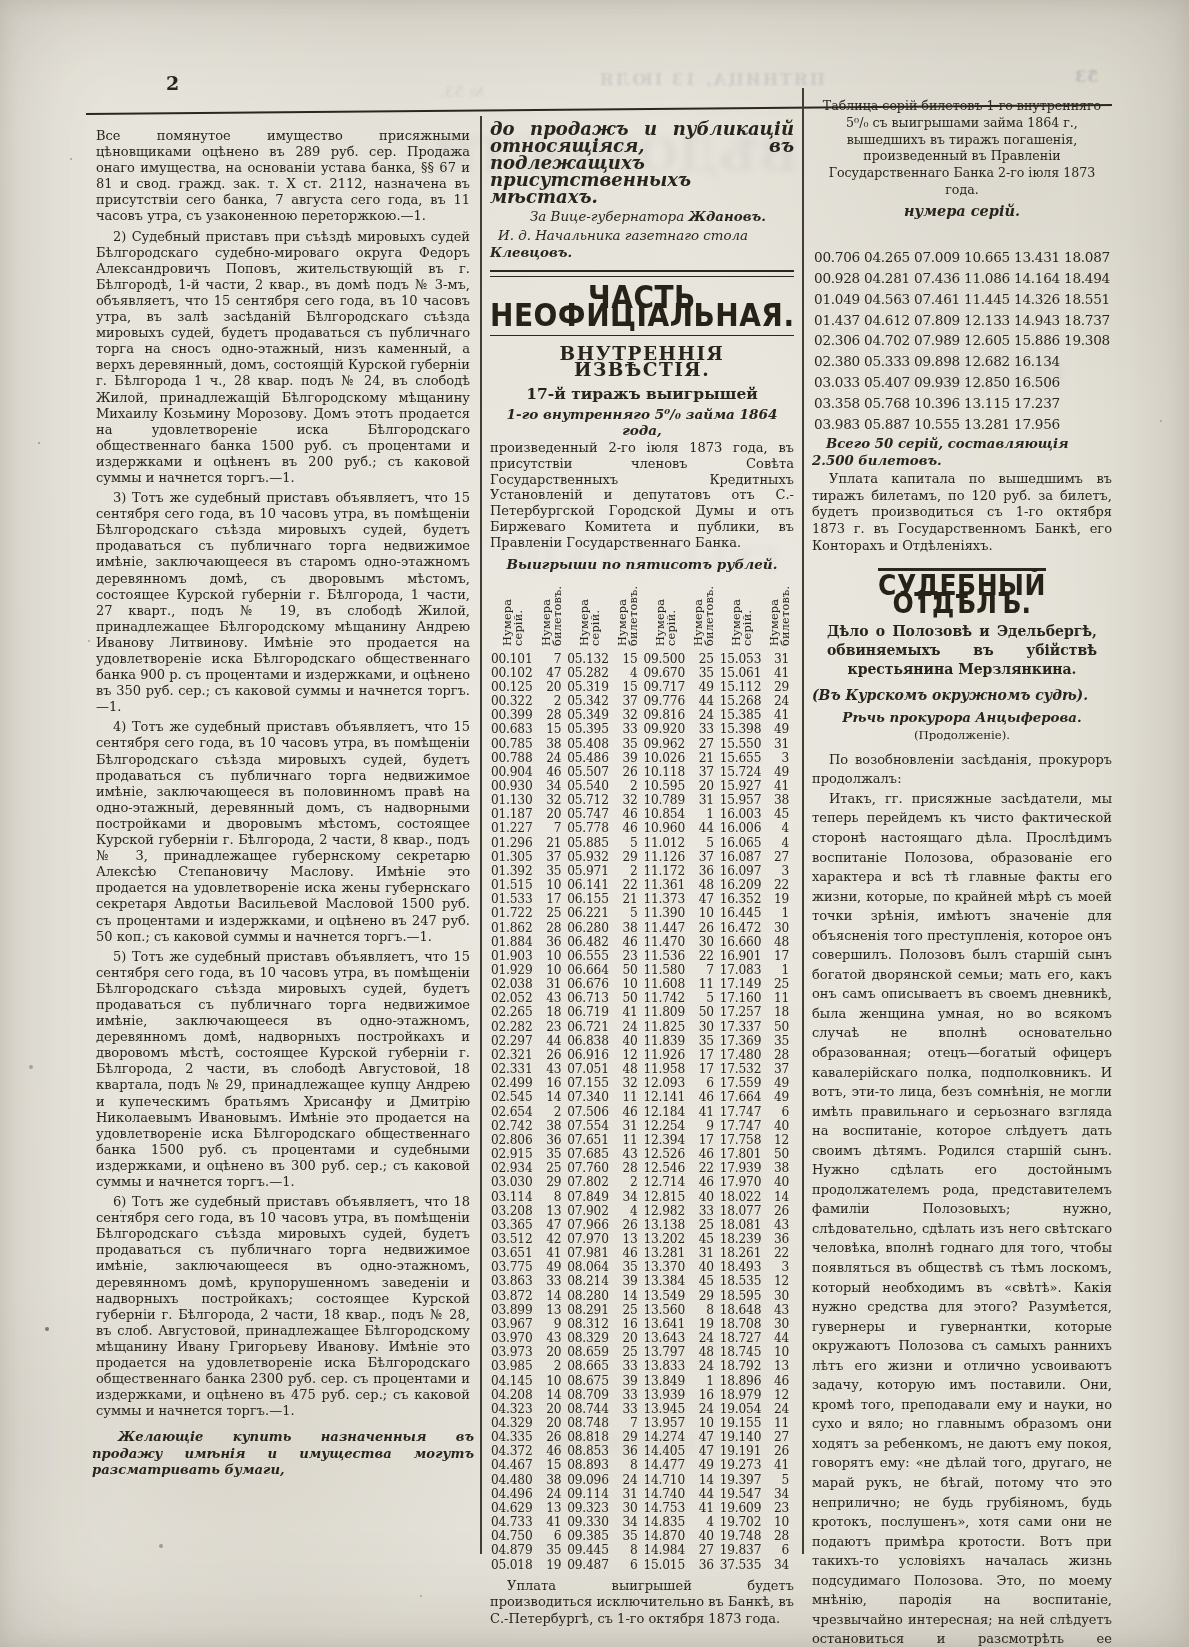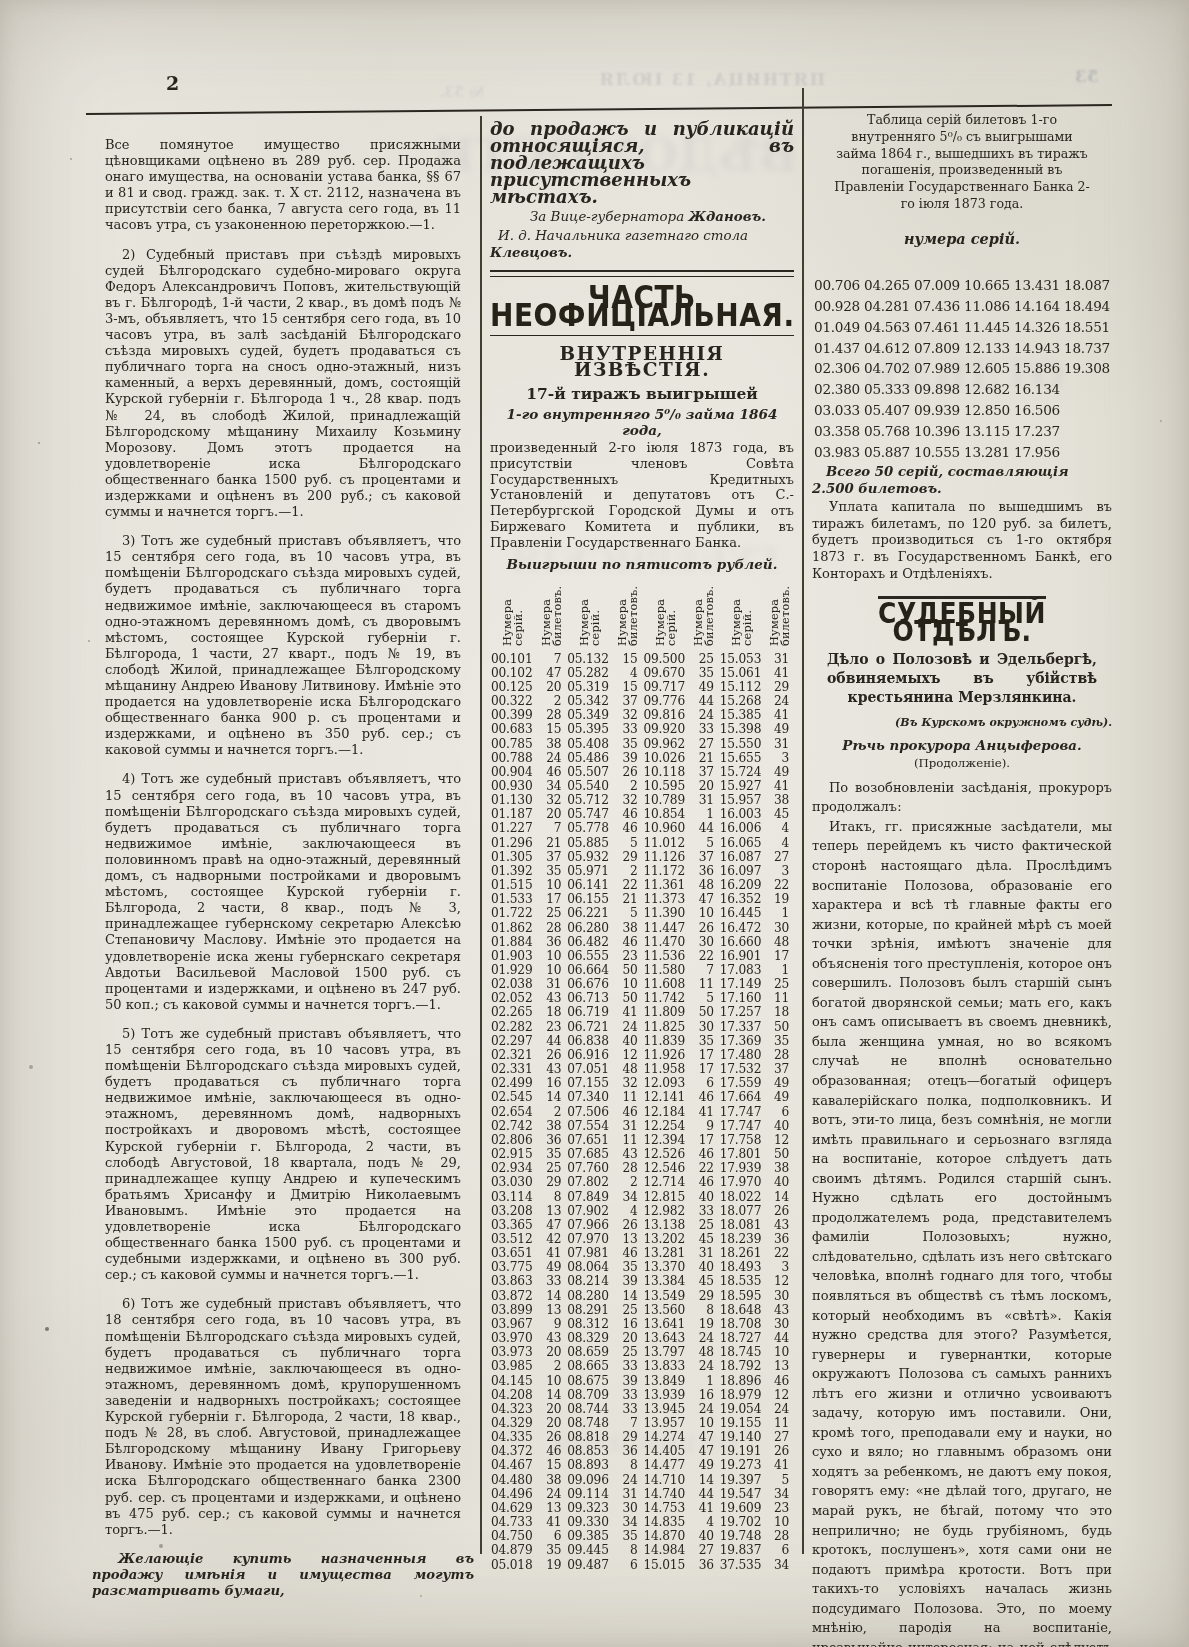--- a/index.html
+++ b/index.html
@@ -30,21 +30,21 @@
     420px 1595px 0 0 rgba(45,40,30,.3), 70px 158px 0 0 rgba(45,40,30,.35),
     1160px 420px 0 0 rgba(45,40,30,.3), 30px 1066px 0 1px rgba(45,40,30,.3);}
   
   .page-number{position:absolute;top:72px;left:166px;font-size:19px;font-weight:bold;}
   .top-rule{position:absolute;top:113px;left:86px;width:1026px;height:2.4px;background:#2b261f;
     transform:rotate(-0.5deg);transform-origin:left center;}
   .vrule-1{position:absolute;top:116px;left:480px;width:1.6px;height:1438px;background:#433d32;}
   .vrule-2{position:absolute;top:88px;left:802px;width:1.6px;height:1466px;background:#433d32;}
   
   .col1{position:absolute;top:124px;left:92px;width:382px;font-size:13px;line-height:16.1px;text-align:justify;}
-  .col1 p.para{margin:13px;text-indent:17px;}
+  .col1 p.para{margin:4px;text-indent:17px;}
   .col1 p.para:first-child{text-indent:0;}
   .col1 .closing{margin:10px 0 0;text-indent:26px;font-style:italic;font-weight:bold;font-size:13.2px;}
   
   .col2{position:absolute;top:120px;left:490px;width:304px;font-size:13px;line-height:16px;}
   .col2 .cont{margin:0;font-style:italic;font-weight:bold;text-align:justify;font-size:18px;line-height:17px;}
   .sig{margin:3px 0 0;font-style:italic;font-size:13.4px;}
   .sig .nm{font-weight:bold;}
   .sig1{text-indent:40px;}
   .sig2{text-indent:8px;}
   .double-rule{margin:9px 0 0;border-top:2.6px solid #2b261f;border-bottom:1.2px solid #2b261f;height:4px;}
@@ -59,31 +59,31 @@
   table.lottery{border-collapse:collapse;width:100%;table-layout:fixed;}
   table.lottery th{vertical-align:bottom;padding:0 0 2px 0;}
   table.lottery th span{display:inline-block;writing-mode:vertical-rl;transform:rotate(180deg);
     font-weight:normal;font-size:11.3px;line-height:11px;max-height:72px;letter-spacing:.2px;text-align:left;}
   table.lottery td{padding:0;font-size:12.2px;line-height:14.15px;letter-spacing:-.2px;white-space:nowrap;}
   table.lottery td:nth-child(odd){text-align:left;padding-left:1px;}
   table.lottery td:nth-child(even){text-align:right;padding-right:5px;}
   .payment{margin:6px 0 0;text-align:justify;text-indent:17px;line-height:16.4px;}
   
   .col3{position:absolute;top:94px;left:812px;width:300px;font-size:13px;line-height:16.4px;}
-  .series-title{margin:18px;text-align:center;font-size:12.6px;line-height:16.8px;}
+  .series-title{margin:4px;text-align:center;font-size:12.6px;line-height:16.8px;}
   .series-cap{margin:3px 0 1px;font-style:italic;font-weight:bold;text-align:center;font-size:14.5px;}
   table.series{border-collapse:collapse;width:100%;table-layout:fixed;margin-top:28px;}
   table.series td{padding:0;font-size:13.6px;line-height:20.8px;letter-spacing:-.3px;text-align:center;white-space:nowrap;}
   .total-line{margin:2px 0 0;font-style:italic;font-weight:bold;text-indent:14px;font-size:13.3px;}
   .capital{margin:2px 0 0;text-align:justify;text-indent:17px;line-height:16.6px;}
   .short-rule{width:168px;height:2.6px;background:#2b261f;margin:14px auto 6px;}
   .h-judicial{margin:8px 0 0;font-family:"DejaVu Sans","Liberation Sans",sans-serif;
     font-weight:bold;font-size:25px;text-align:center;letter-spacing:.5px;transform:scaleY(1.1);color:#272218;}
   .case-title{margin:10px 15px 0;font-weight:bold;font-size:14px;line-height:19px;text-align:justify;text-align-last:center;}
-  .court-line{margin:8px 0 0;font-weight:bold;font-style:italic;text-align:right;font-size:11px;}
+  .court-line{margin:8px 0 0;font-weight:bold;font-style:italic;text-align:left;font-size:14px;}
   .speech-line{margin:6px 0 0;font-style:italic;font-weight:bold;text-align:center;font-size:13.4px;}
   .cont-note{margin:2px 0 0;text-align:center;font-size:11.8px;}
   .speech-body{margin-top:6px;}
   .speech-body p.para{margin:0;text-indent:17px;text-align:justify;font-size:13px;line-height:19.55px;}
 </style>
 </head>
 <body>
 
 <div class="sheet">
 
@@ -802,20 +802,21 @@
             <td>09.487</td>
             <td>6</td>
             <td>15.015</td>
             <td>36</td>
             <td>37.535</td>
             <td>34</td>
           </tr>
         </tbody>
     </table>
 
+    <p class="payment">Уплата выигрышей будетъ производиться исключительно въ Банкѣ, въ С.-Петербургѣ, съ 1-го октября 1873 года.</p>
   </div>
 
   <div class="col3">
     <p class="series-title">Таблица серій билетовъ 1-го внутренняго 5⁰/₀ съ выигрышами займа 1864 г., вышедшихъ въ тиражъ погашенія, произведенный въ Правленіи Государственнаго Банка 2-го іюля 1873 года.</p>
     <p class="series-cap">нумера серій.</p>
     <table class="series">
       <tbody>
           <tr>
             <td>00.706</td>
             <td>04.265</td>

